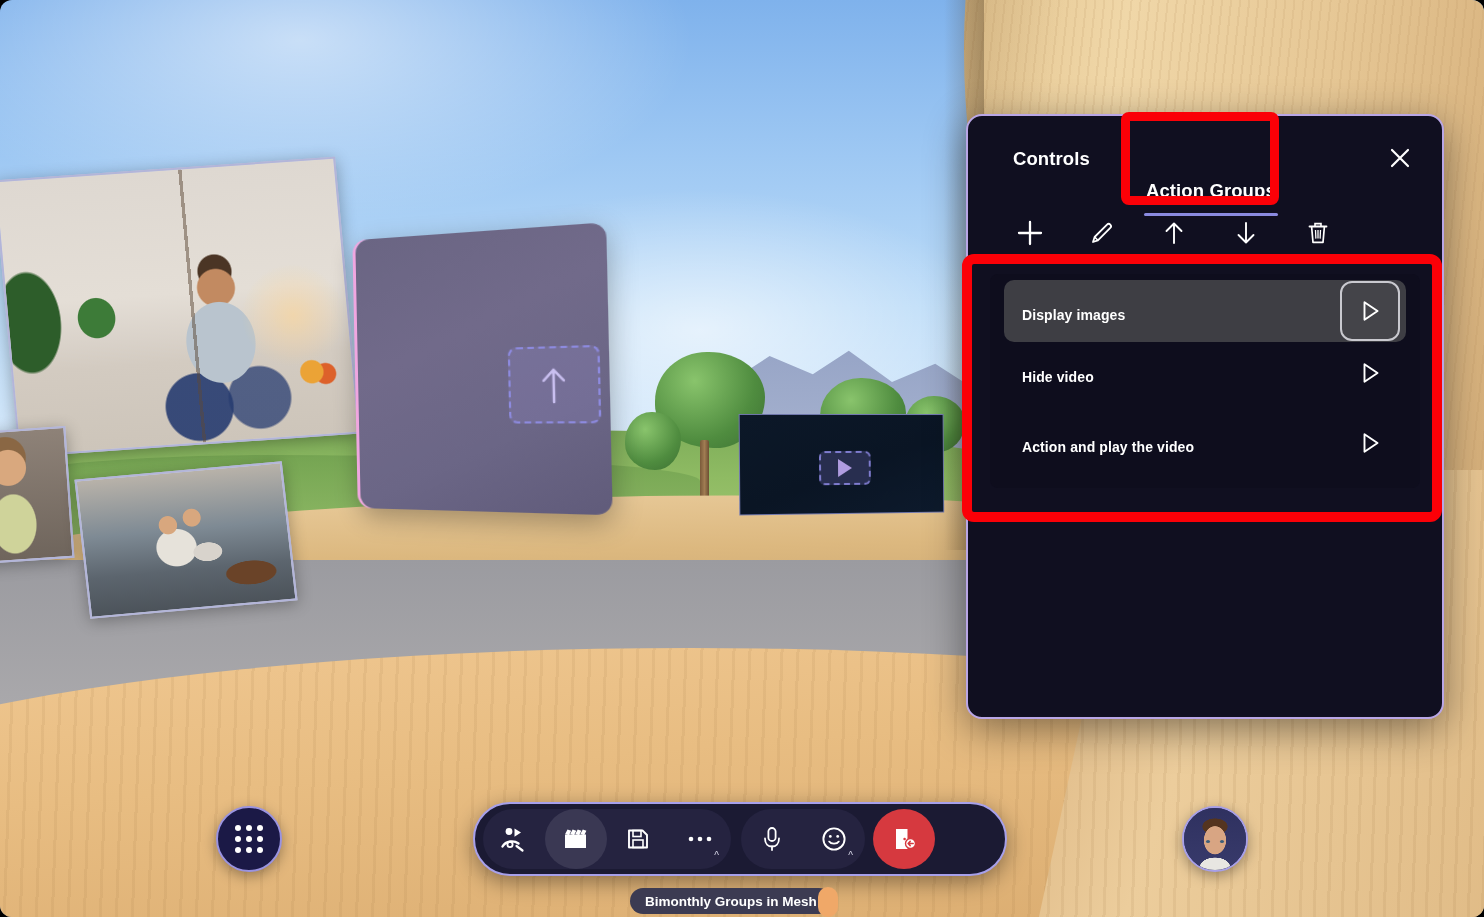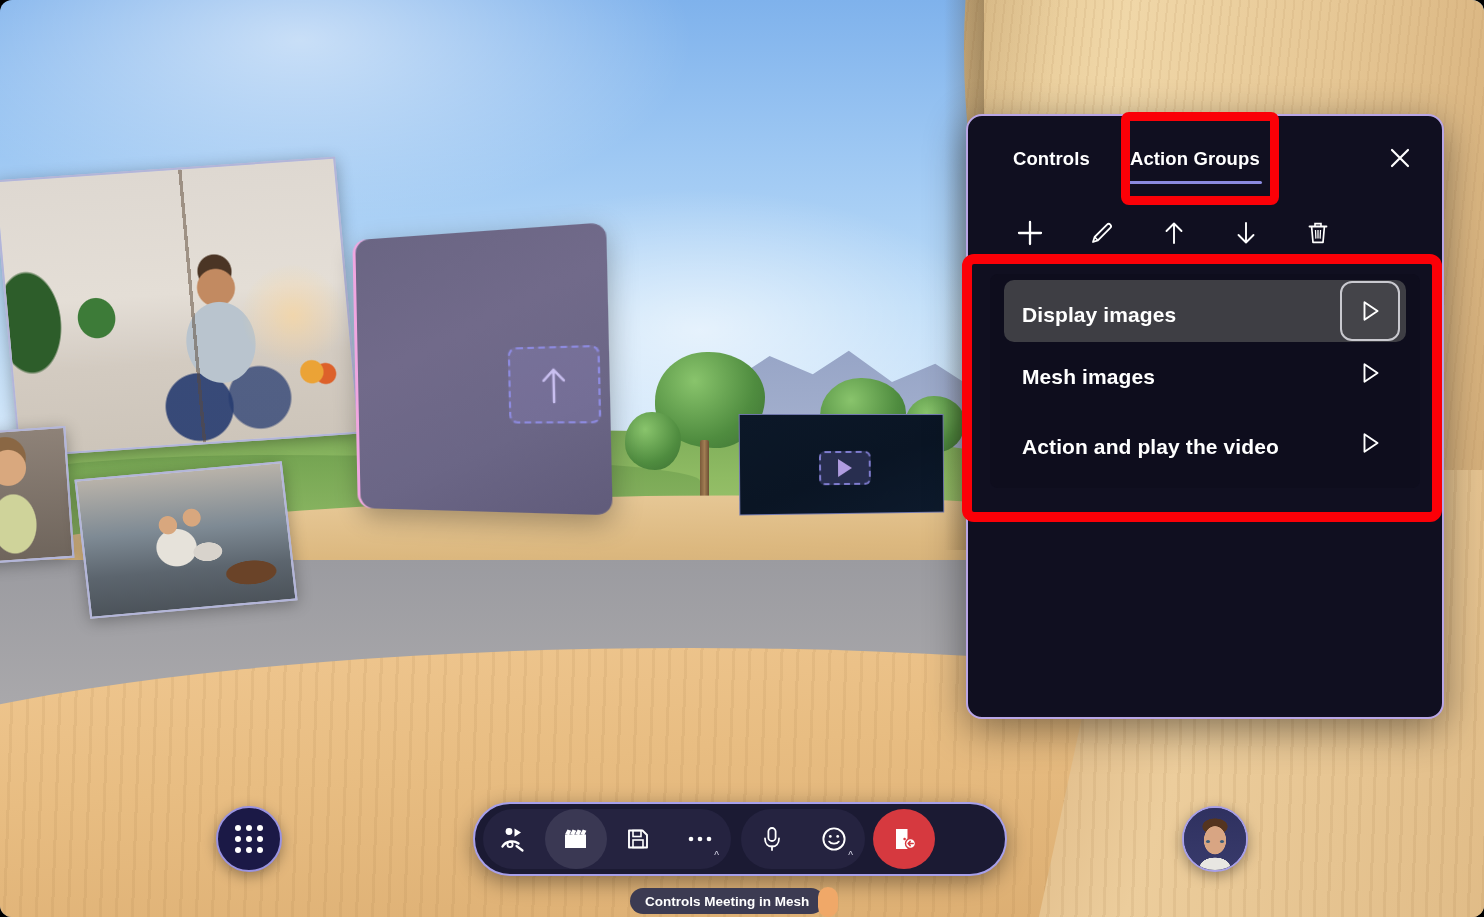--- a/index.html
+++ b/index.html
@@ -217,21 +217,21 @@
     position: relative; height: 86px;
   }
   .tab {
     position: absolute; top: 28px;
     color: #ffffff; font-size: 18.5px; font-weight: bold;
     letter-spacing: .1px;
     padding: 4px 2px;
     cursor: pointer;
   }
   #tab-controls { left: 43px; }
-  #tab-action-groups { left: 160px; }
+  #tab-action-groups { left: 176px; margin-top: 32px; }
   #tab-action-groups .tab-underline {
     position: absolute; left: 0; right: 0; bottom: -10px; height: 3px;
     background: #8a8ae0; border-radius: 2px;
   }
   #panel-close {
     position: absolute; right: 26px; top: 26px;
     width: 32px; height: 32px; cursor: pointer;
     display: flex; align-items: center; justify-content: center;
   }
 
@@ -255,21 +255,21 @@
   .action-row {
     position: relative;
     height: 62px;
     margin: 0 14px;
     display: flex; align-items: center;
     border-radius: 10px;
     cursor: pointer;
   }
   .action-row.selected { background: #3e3e44; }
   .action-label {
-    color: #fff; font-size: 21px; font-weight: bold;
+    color: #fff; font-size: 14px; font-weight: bold;
     padding-left: 18px; letter-spacing: .1px; margin-top: 8px;
   }
   .action-play {
     position: absolute; right: 6px; top: 50%; transform: translateY(-50%);
     width: 60px; height: 60px;
     display: flex; align-items: center; justify-content: center;
     border-radius: 12px;
     cursor: pointer;
   }
   .action-row.selected .action-play {
@@ -477,21 +477,21 @@
       <div class="action-row selected">
         <span class="action-label">Display images</span>
         <div class="action-play">
           <svg width="26" height="26" viewBox="0 0 26 26">
             <path d="M7.5 4.2 L20.5 13 L7.5 21.8 Z" stroke="#ffffff" stroke-width="1.9" fill="none" stroke-linejoin="round"></path>
           </svg>
         </div>
       </div>
 
       <div class="action-row">
-        <span class="action-label">Mesh images</span>
+        <span class="action-label">Hide video</span>
         <div class="action-play">
           <svg width="26" height="26" viewBox="0 0 26 26">
             <path d="M7.5 4.2 L20.5 13 L7.5 21.8 Z" stroke="#ffffff" stroke-width="1.9" fill="none" stroke-linejoin="round"></path>
           </svg>
         </div>
       </div>
 
       <div class="action-row" style="margin-top:8px;">
         <span class="action-label">Action and play the video</span>
         <div class="action-play">
@@ -583,21 +583,21 @@
       <svg width="28" height="28" viewBox="0 0 28 28">
         <path d="M6 4 L17.5 4 L17.5 24 L6 24 Z" fill="#fff"></path>
         <circle cx="14.6" cy="14" r="1.3" fill="#d6393f"></circle>
         <circle cx="20.5" cy="18.5" r="5" fill="#fff" stroke="#d6393f" stroke-width="1.4"></circle>
         <path d="M23.2 18.5 L18.4 18.5 M20.2 16.4 L18.1 18.5 L20.2 20.6" stroke="#d6393f" stroke-width="1.5" fill="none" stroke-linecap="round" stroke-linejoin="round"></path>
       </svg>
     </div>
   </div>
 
   <div id="room-label">
-    <span>Controls Meeting in Mesh</span>
+    <span>Bimonthly Groups in Mesh</span>
   </div>
   <div id="room-speaking-dot"></div>
 
   <div id="avatar-button">
     <div class="avatar-face">
       <div class="avatar-eye" style="left:22px;"></div>
       <div class="avatar-eye" style="left:36px;"></div>
     </div>
   </div>
 

